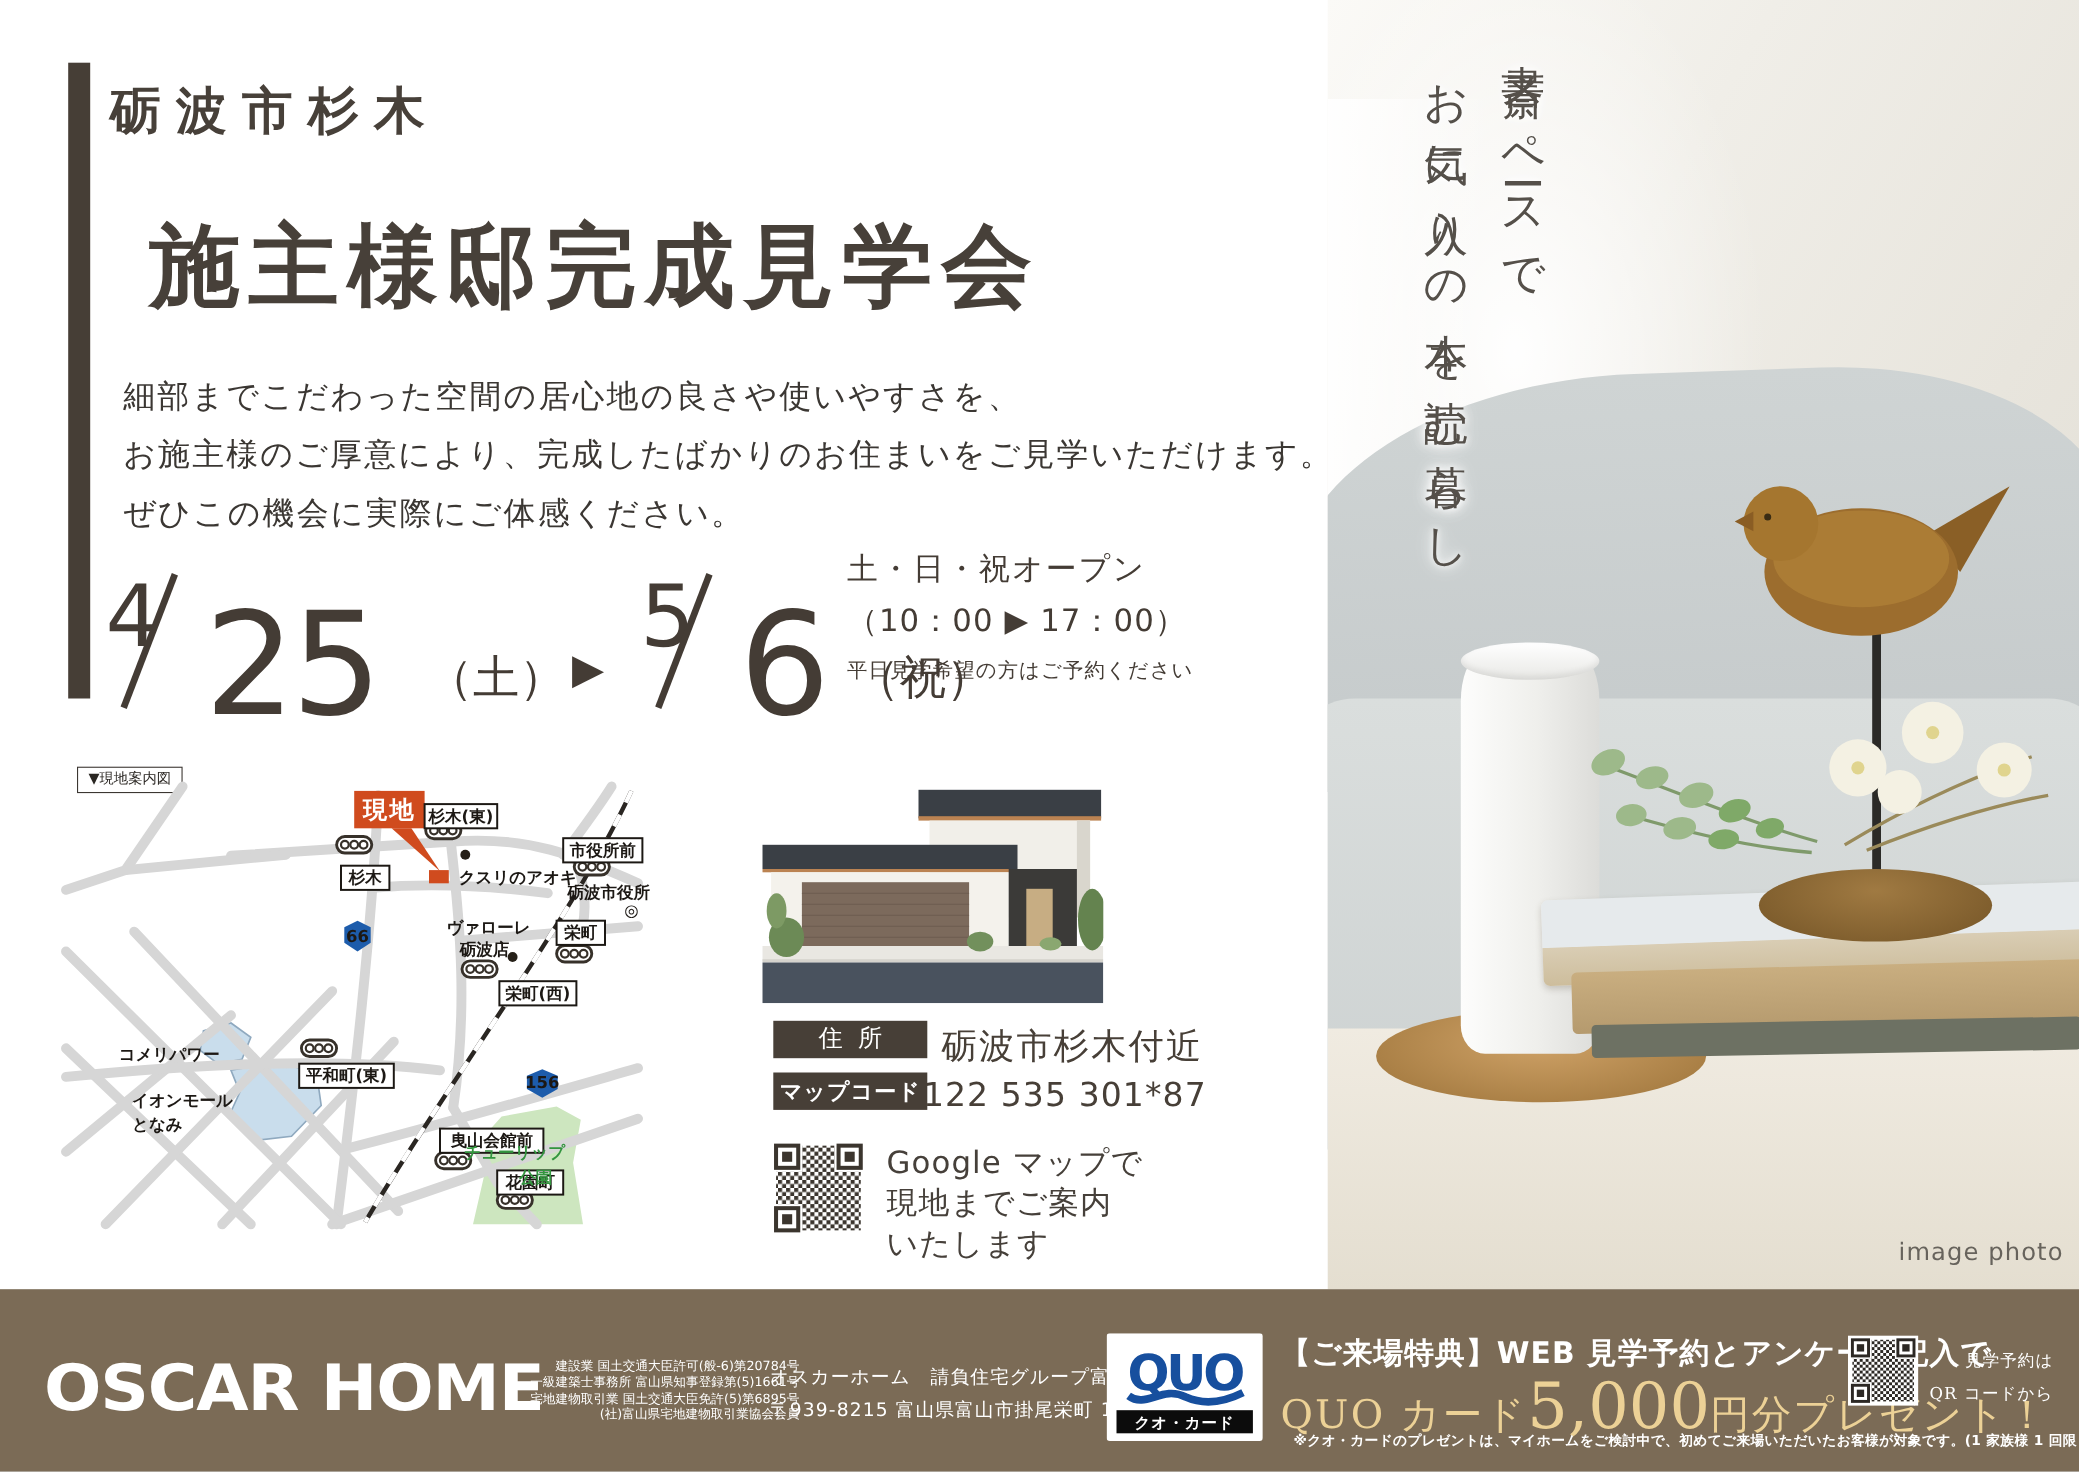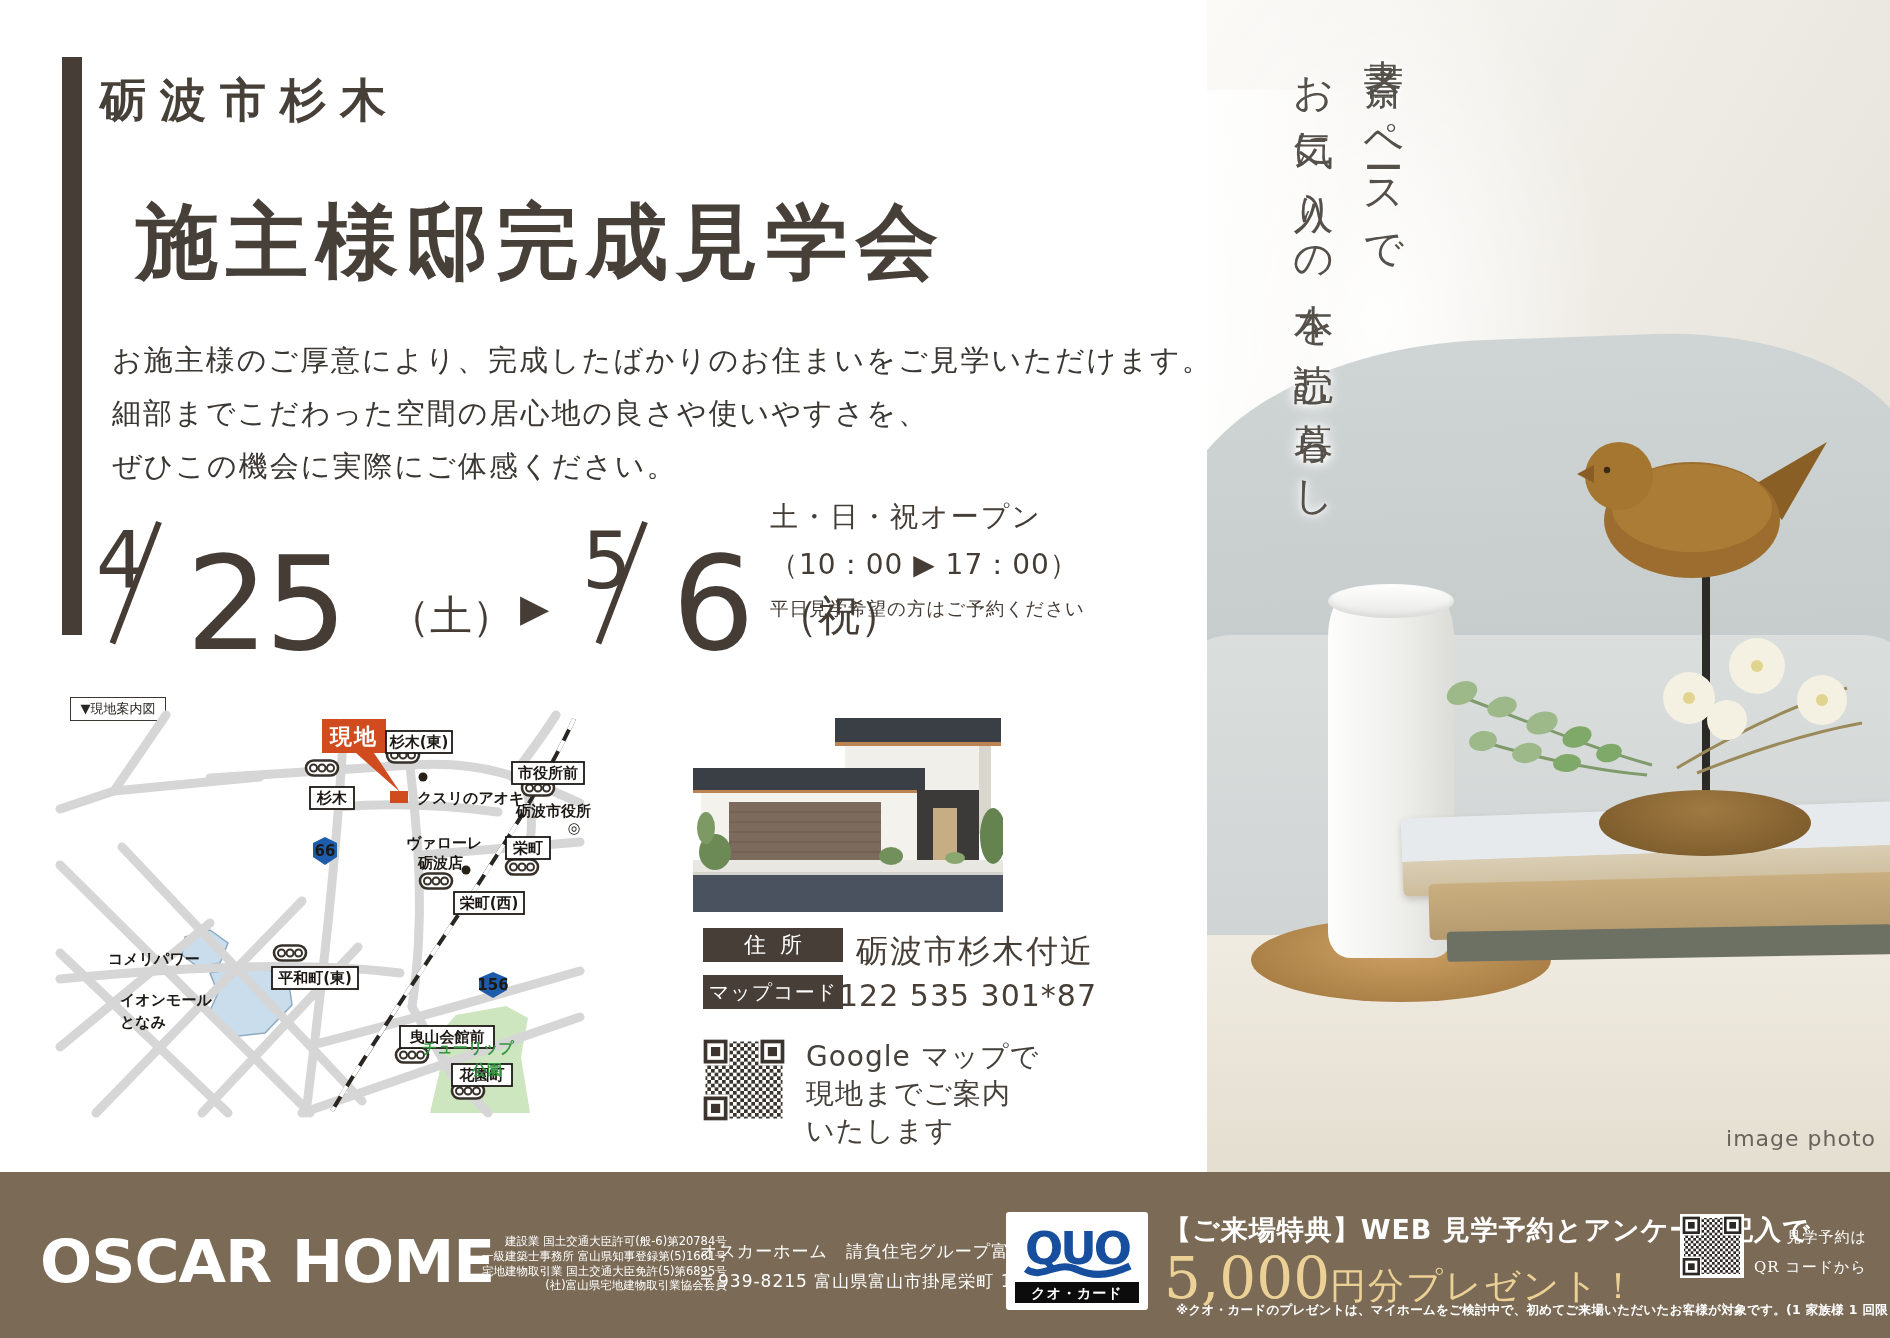--- a/index.html
+++ b/index.html
@@ -26,21 +26,21 @@
   
   .map-caption{left:70px;top:697px;width:94px;height:22px;border:1.5px solid #3c3732;background:#fff;
                font-size:13px;line-height:22px;text-align:center;color:#2a2622;}
   .map-svg{left:60px;top:715px;overflow:visible;}
   .map-svg text{font-family:"DejaVu Sans","Liberation Sans",sans-serif;}
   .mt{font-size:15px;font-weight:600;fill:#1c1814;}
   .mt-g{font-size:15px;font-weight:700;fill:#33953f;}
   
   .info-label{width:140px;height:34px;background:#473f37;color:#fff;text-align:center;}
   .lab1{left:703px;top:928px;font-size:22px;line-height:34px;letter-spacing:14px;text-indent:14px;}
-  .lab2{left:703px;top:975px;font-size:20px;line-height:34px;letter-spacing:1px;}
+  .lab2{left:703px;top:975px;font-size:20px;line-height:34px;letter-spacing:1px;font-weight:bold;}
   .val1{left:856px;top:930px;font-size:32px;color:#473f37;letter-spacing:2px;}
   .val2{left:839px;top:978px;font-size:30px;color:#473f37;letter-spacing:1px;}
   .qr1{left:700px;top:1036px;}
   .google-lines{left:806px;top:1038px;font-size:28px;line-height:37px;color:#46403a;letter-spacing:1px;}
   
   .photo{left:1207px;top:0;width:683px;height:1172px;overflow:hidden;
          background:linear-gradient(120deg,#fbfaf7 0%,#f0eee8 30%,#e8e5dd 60%,#dfdbd2 100%);}
   .photo .abs{position:absolute;}
   .window-glow{left:-60px;top:-60px;width:460px;height:760px;
       background:radial-gradient(closest-side,rgba(255,255,255,.97),rgba(255,255,255,0));}
@@ -94,22 +94,22 @@
 </style>
 </head>
 <body>
 
 <div class="page">
 
   <div class="abs accent-bar"></div>
   <div class="abs title-small">砺波市杉木</div>
   <div class="abs title-large">施主様邸完成見学会</div>
   <div class="abs intro">
+    <div>細部までこだわった空間の居心地の良さや使いやすさを、</div>
     <div>お施主様のご厚意により、完成したばかりのお住まいをご見学いただけます。</div>
-    <div>細部までこだわった空間の居心地の良さや使いやすさを、</div>
     <div>ぜひこの機会に実際にご体感ください。</div>
   </div>
 
   <div class="abs dates">
     <span class="d-small" style="left:6px;top:4px;">4</span>
     <span class="d-slash" style="left:66px;top:10px;"></span>
     <span class="d-big" style="left:96px;top:16px;">25</span>
     <span class="d-week" style="left:298px;top:76px;">（土）</span>
     <span class="d-arrow" style="left:430px;top:74px;">▶</span>
     <span class="d-small" style="left:492px;top:4px;">5</span>
@@ -368,20 +368,21 @@
     <svg class="abs quo-box" width="142" height="98" viewBox="0 0 142 98">
       <rect width="142" height="98" rx="3" fill="#fff"></rect>
       <text x="71" y="52" text-anchor="middle" font-size="45" font-weight="800" fill="#174f9e" letter-spacing="-3">QUO</text>
       <path d="M20,57 C36,69 50,47 72,58 C92,67 112,60 124,54" fill="none" stroke="#174f9e" stroke-width="7"></path>
       <rect x="9" y="70" width="124" height="21" fill="#0c0c0c"></rect>
       <text x="71" y="86" text-anchor="middle" font-size="14" font-weight="700" fill="#fff" letter-spacing="1">クオ・カード</text>
     </svg>
 
     <div class="abs promo1">【ご来場特典】WEB 見学予約とアンケート記入で</div>
     <div class="abs promo-gold">
+      <span class="g-pre">QUO カード</span>
       <span class="g-big">5,000</span>
       <span class="g-post">円分プレゼント！</span>
     </div>
     <div class="abs promo-note">※クオ・カードのプレゼントは、マイホームをご検討中で、初めてご来場いただいたお客様が対象です。(1 家族様 1 回限り)</div>
 
     <svg class="abs qr2" width="64" height="64" viewBox="0 0 96 96">
       <rect width="96" height="96" fill="#fff"></rect>
       <defs>
           <pattern id="qm2" width="8" height="8" patternUnits="userSpaceOnUse">
         <rect width="4" height="4" fill="#2c2824"></rect>

